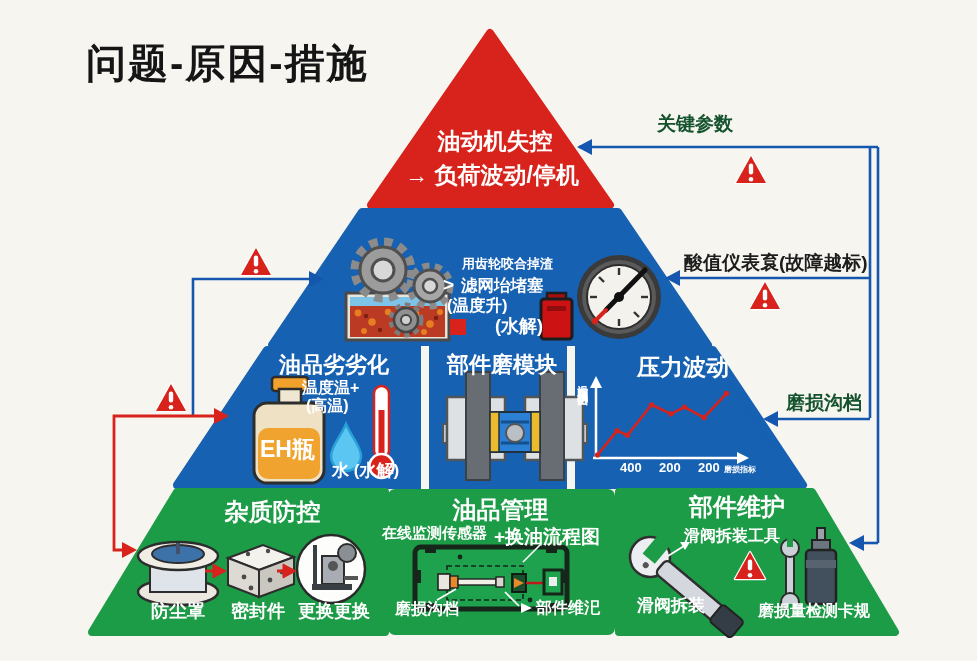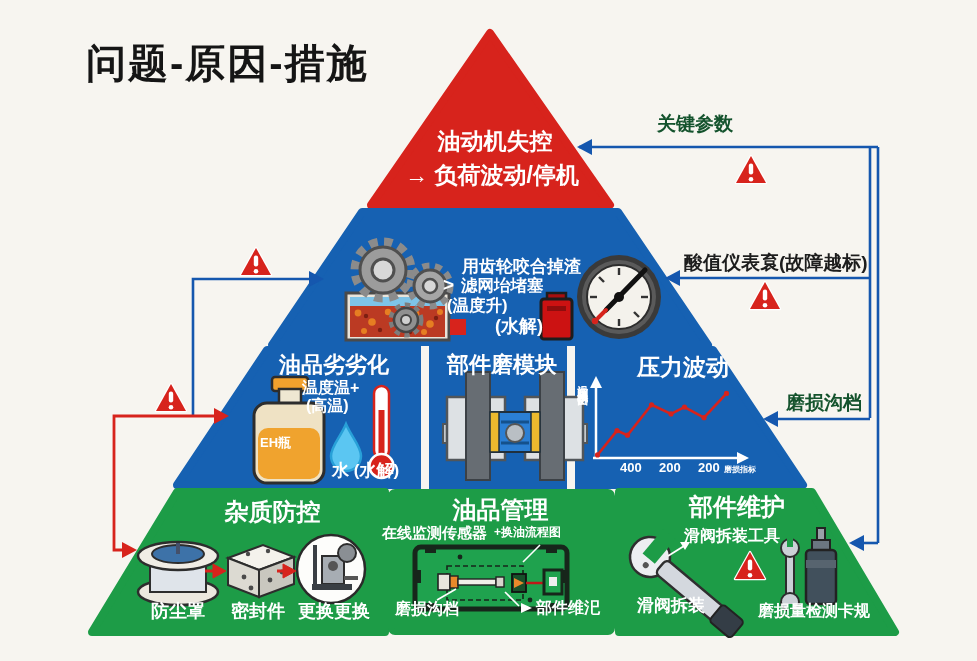--- a/index.html
+++ b/index.html
@@ -271,49 +271,49 @@
     <rect x="806" y="550" width="30" height="54" rx="4" fill="#41505c" stroke="#222" stroke-width="2.5"></rect>
     <rect x="806" y="560" width="30" height="8" fill="#57646f"></rect>
   </g>
 </svg>
 
 <div class="t main-title" style="left:86px;top:40px;">问题-原因-措施</div>
 
 <div class="t ctr" style="left:395px;top:128px;width:200px;font-size:23px;">油动机失控</div>
 <div class="t ctr" style="left:372px;top:162px;width:240px;font-size:23px;">→ 负荷波动/停机</div>
 
-<div class="t" style="left:462px;top:257px;font-size:17px;">用齿轮咬合掉渣</div>
+<div class="t" style="left:462px;top:257px;font-size:13px;">用齿轮咬合掉渣</div>
 <div class="t" style="left:443px;top:274px;font-size:19px;">&gt;</div>
 <div class="t" style="left:461px;top:276px;font-size:16.5px;">滤网坮堵塞</div>
 <div class="t" style="left:447px;top:296px;font-size:16.5px;">(温度升)</div>
 <div class="t" style="left:471px;top:316px;font-size:18px;margin-left:24px;">(水解)</div>
 
 <div class="t ctr" style="left:264px;top:352px;width:140px;font-size:22px;">油品劣劣化</div>
 <div class="t" style="left:302px;top:379px;font-size:16px;">温度温+</div>
 <div class="t" style="left:306px;top:397px;font-size:16px;">(高温)</div>
-<div class="t" style="left:260px;top:436px;font-size:13px;">EH瓶</div>
+<div class="t" style="left:260px;top:436px;font-size:23px;">EH瓶</div>
 <div class="t" style="left:332px;top:461px;font-size:17px;">水 (水解)</div>
 
 <div class="t ctr" style="left:428px;top:352px;width:148px;font-size:22px;">部件磨模块</div>
 
 <div class="t ctr" style="left:608px;top:354px;width:150px;font-size:23px;">压力波动</div>
 <div class="t vlabel" style="left:576px;top:376px;height:96px;font-size:11px;font-weight:600;">滑阀阀线价图</div>
 <div class="t" style="left:620px;top:461px;font-size:13px;">400</div>
 <div class="t" style="left:659px;top:461px;font-size:13px;">200</div>
 <div class="t" style="left:698px;top:461px;font-size:13px;">200</div>
 <div class="t" style="left:724px;top:465px;font-size:8px;font-weight:600;">磨损指标</div>
 
 <div class="t ctr" style="left:200px;top:498px;width:145px;font-size:24px;">杂质防控</div>
 <div class="t ctr" style="left:143px;top:601px;width:70px;font-size:18px;">防尘罩</div>
 <div class="t ctr" style="left:223px;top:601px;width:70px;font-size:18px;">密封件</div>
 <div class="t ctr" style="left:294px;top:601px;width:80px;font-size:18px;">更换更换</div>
 
 <div class="t ctr" style="left:428px;top:496px;width:145px;font-size:24px;">油品管理</div>
 <div class="t" style="left:382px;top:524px;font-size:15px;">在线监测传感器</div>
-<div class="t" style="left:494px;top:526px;font-size:12px;">+换油流程图</div>
+<div class="t" style="left:494px;top:526px;font-size:19px;">+换油流程图</div>
 <div class="t" style="left:395px;top:600px;font-size:16px;">磨损沟档</div>
 <div class="t" style="left:536px;top:599px;font-size:16px;">部件维汜</div>
 
 <div class="t ctr" style="left:662px;top:493px;width:150px;font-size:24px;">部件维护</div>
 <div class="t" style="left:684px;top:527px;font-size:16px;text-align:right;">滑阀拆装工具</div>
 <div class="t" style="left:637px;top:596px;font-size:17px;">滑阀拆装</div>
 <div class="t" style="left:758px;top:602px;font-size:16px;">磨损量检测卡规</div>
 
 <div class="t red-txt" style="left:657px;top:113px;font-size:19px;">关键参数</div>
 <div class="t blk-txt" style="left:684px;top:252px;font-size:19px;">酸值仪表袬(故障越标)</div>

